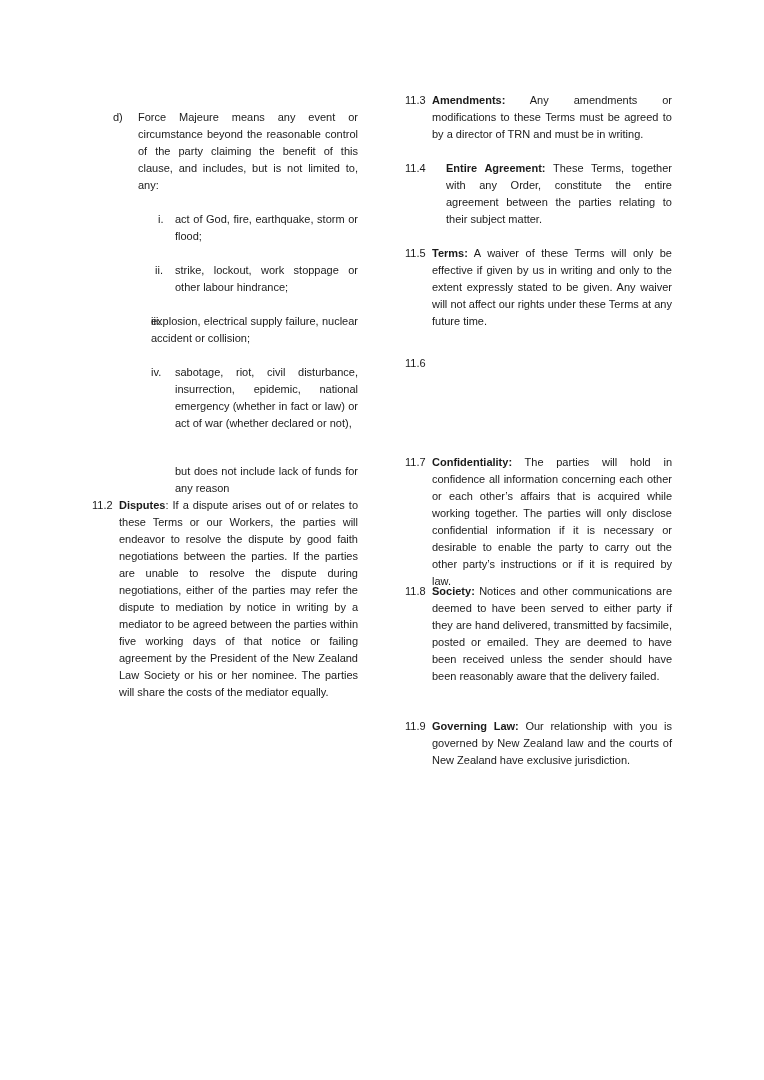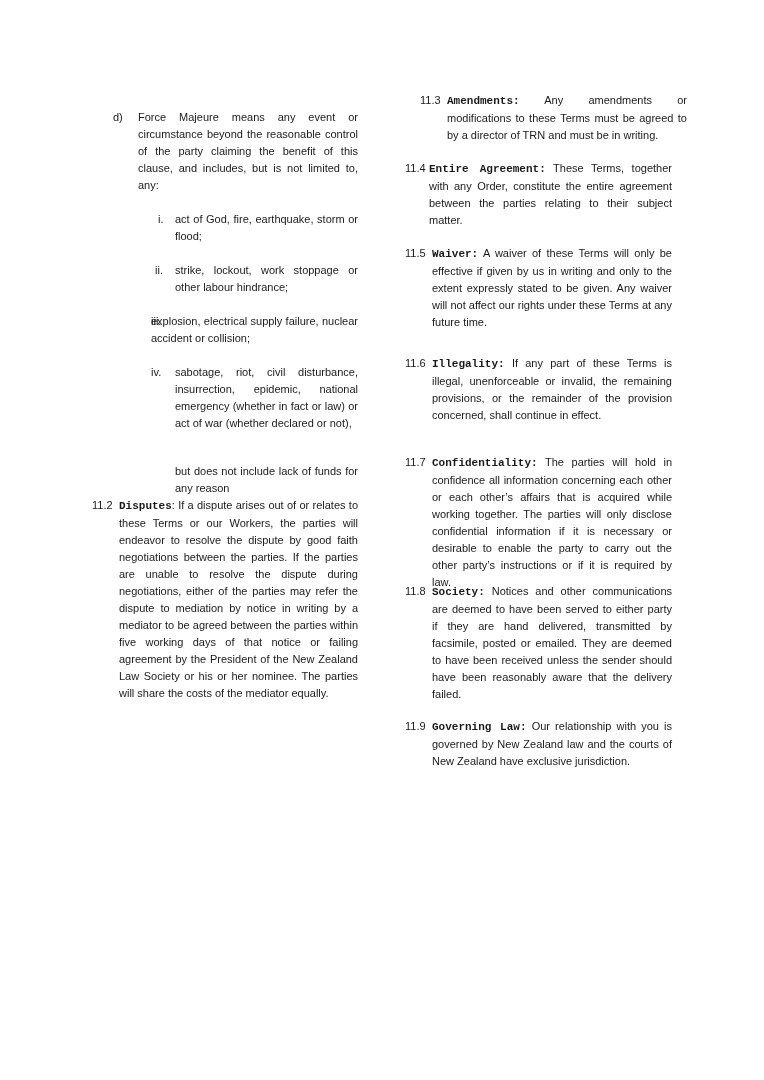--- a/index.html
+++ b/index.html
@@ -3,21 +3,21 @@
 <meta charset="utf-8">
 <style>
   html, body { margin:0; padding:0; background:#ffffff; }
   body { width:764px; height:1080px; position:relative; overflow:hidden;
          font-family:"Liberation Sans", sans-serif; color:#1a1a1a; font-size:11px; line-height:17px; }
   .page { position:absolute; left:0; top:0; width:764px; height:1080px; background:#fff; }
   .col { position:absolute; }
   .p { text-align:justify; text-align-last:left; margin:0; }
   .clause { position:relative; }
   .num { position:absolute; left:0; top:0; }
-  b { font-weight:bold;font-family:Liberation Mono, monospace; }
+  b { font-weight:bold; }
 </style>
 </head>
 <body>
 
 <div class="page">
 
   <div class="col" style="left:0; top:0; width:380px;">
 
     <div class="clause" style="position:absolute; left:113px; top:109px; width:245px;">
       <span class="num">d)</span>
@@ -47,38 +47,37 @@
     <p class="p" style="position:absolute; left:175px; top:463px; width:183px;">but does not include lack of funds for any reason</p>
 
     <div class="clause" style="position:absolute; left:92px; top:497px; width:266px;">
       <span class="num">11.2</span>
       <p class="p" style="margin-left:27px;"><b>Disputes</b><span>:</span><span> If a dispute arises out of or relates to these Terms or our Workers, the parties will endeavor to resolve the dispute by good faith negotiations between the parties. If the parties are unable to resolve the dispute during negotiations, either of the parties may refer the dispute to mediation by notice in writing by a mediator to be agreed between the parties within five working days of that notice or failing agreement by the President of the New Zealand Law Society or his or her nominee. The parties will share the costs of the mediator equally.</span></p>
     </div>
   </div>
 
   <div class="col" style="left:0; top:0; width:764px;">
 
-    <div class="clause" style="position:absolute; left:420px; top:92px; width:267px;">
+    <div class="clause" style="position:absolute; left:405px; top:92px; width:267px;">
       <span class="num">11.3</span>
       <p class="p" style="margin-left:27px;"><b>Amendments:</b><span> Any amendments or modifications to these Terms must be agreed to by a director of TRN and must be in writing.</span></p>
     </div>
 
     <div class="clause" style="position:absolute; left:405px; top:160px; width:267px;">
       <span class="num">11.4</span>
-      <p class="p" style="margin-left:24px;"><b>Entire Agreement:</b><span> These Terms, together with any Order, constitute the entire agreement between the parties relating to their subject matter.</span></p>
+      <p class="p" style="margin-left:41px;"><b>Entire Agreement:</b><span> These Terms, together with any Order, constitute the entire agreement between the parties relating to their subject matter.</span></p>
     </div>
 
     <div class="clause" style="position:absolute; left:405px; top:245px; width:267px;">
       <span class="num">11.5</span>
-      <p class="p" style="margin-left:27px;"><b>Waiver:</b><span> A waiver of these Terms will only be effective if given by us in writing and only to the extent expressly stated to be given. Any waiver will not affect our rights under these Terms at any future time.</span></p>
+      <p class="p" style="margin-left:27px;"><b>Terms:</b><span> A waiver of these Terms will only be effective if given by us in writing and only to the extent expressly stated to be given. Any waiver will not affect our rights under these Terms at any future time.</span></p>
     </div>
 
     <div class="clause" style="position:absolute; left:405px; top:355px; width:267px;">
       <span class="num">11.6</span>
-      <p class="p" style="margin-left:27px;"><b>Illegality:</b><span> If any part of these Terms is illegal, unenforceable or invalid, the remaining provisions, or the remainder of the provision concerned, shall continue in effect.</span></p>
     </div>
 
     <div class="clause" style="position:absolute; left:405px; top:454px; width:267px;">
       <span class="num">11.7</span>
       <p class="p" style="margin-left:27px;"><b>Confidentiality:</b><span> The parties will hold in confidence all information concerning each other or each other’s affairs that is acquired while working together. The parties will only disclose confidential information if it is necessary or desirable to enable the party to carry out the other party’s instructions or if it is required by law.</span></p>
     </div>
 
     <div class="clause" style="position:absolute; left:405px; top:583px; width:267px;">
       <span class="num">11.8</span>
       <p class="p" style="margin-left:27px;"><b>Society:</b><span> Notices and other communications are deemed to have been served to either party if they are hand delivered, transmitted by facsimile, posted or emailed. They are deemed to have been received unless the sender should have been reasonably aware that the delivery failed.</span></p>

